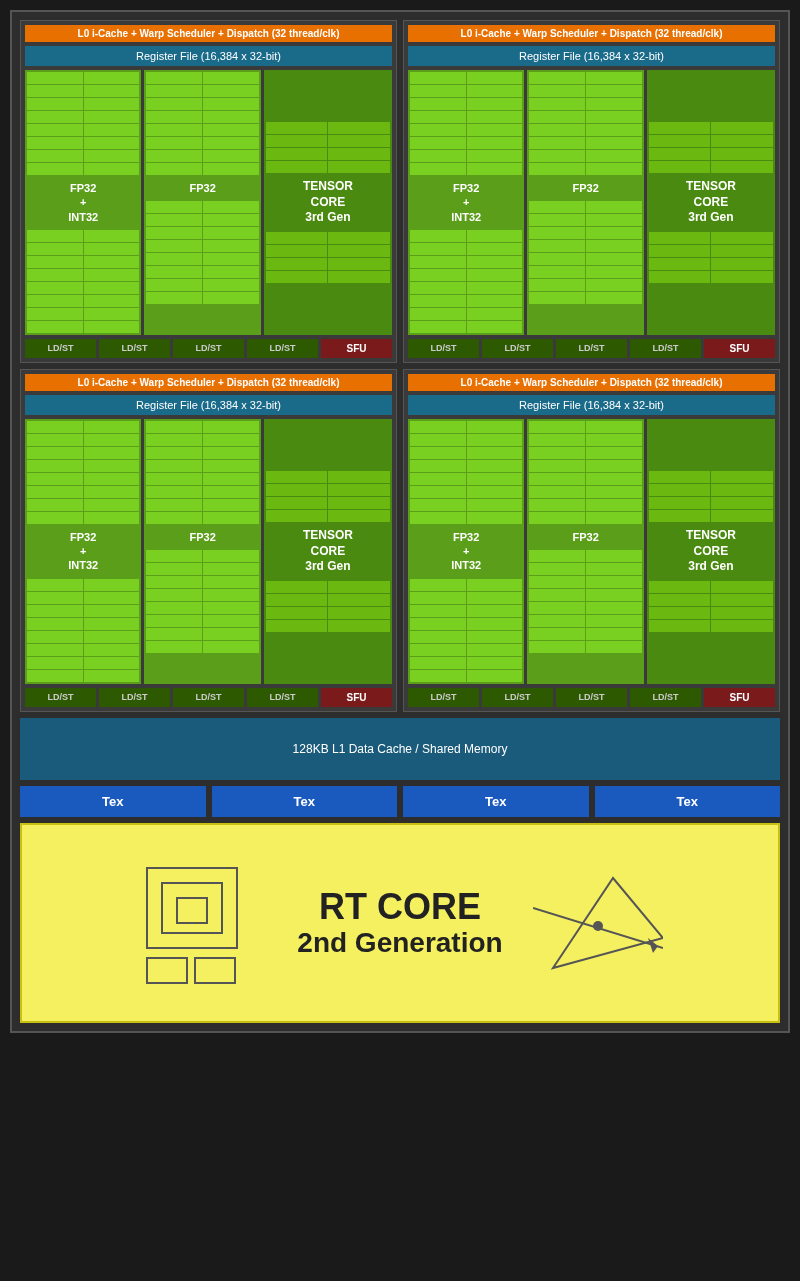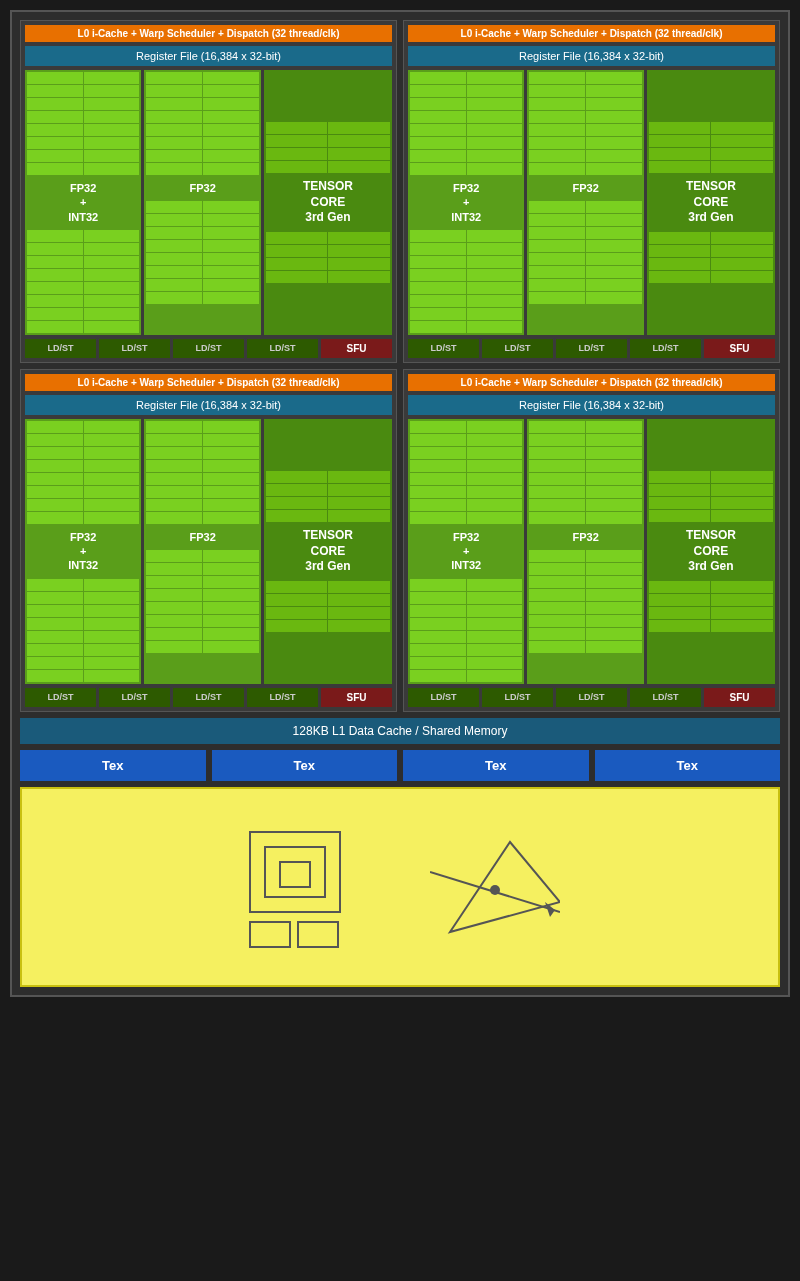--- a/index.html
+++ b/index.html
@@ -81,21 +81,21 @@
       font-size: 10px;
       font-weight: bold;
       text-align: center;
       padding: 4px 2px;
     }
     .l1-cache-bar {
       background: #1a5a7a;
       color: #fff;
       font-size: 12px;
       text-align: center;
-      padding: 6px;
+      padding: 24px;
       margin-bottom: 6px;
     }
     .tex-row {
       display: grid;
       grid-template-columns: 1fr 1fr 1fr 1fr;
       gap: 6px;
       margin-bottom: 6px;
     }
     .tex-unit {
       background: #1a5abf;
@@ -625,20 +625,22 @@
 
         <rect x="25" y="25" width="60" height="50" fill="none" stroke="#555" stroke-width="2"></rect>
 
         <rect x="40" y="40" width="30" height="25" fill="none" stroke="#555" stroke-width="2"></rect>
 
         <rect x="10" y="100" width="40" height="25" fill="none" stroke="#555" stroke-width="2"></rect>
         <rect x="58" y="100" width="40" height="25" fill="none" stroke="#555" stroke-width="2"></rect>
       </svg>
 
       <div class="rt-core-text">
+        <div class="rt-core-title">RT CORE</div>
+        <div class="rt-core-subtitle">2nd Generation</div>
       </div>
 
       <svg width="130" height="130" viewBox="0 0 130 130">
 
         <polygon points="20,110 80,20 130,80" fill="none" stroke="#555" stroke-width="2"></polygon>
 
         <line x1="0" y1="50" x2="130" y2="90" stroke="#555" stroke-width="2"></line>
 
         <circle cx="65" cy="68" r="5" fill="#555"></circle>
 

